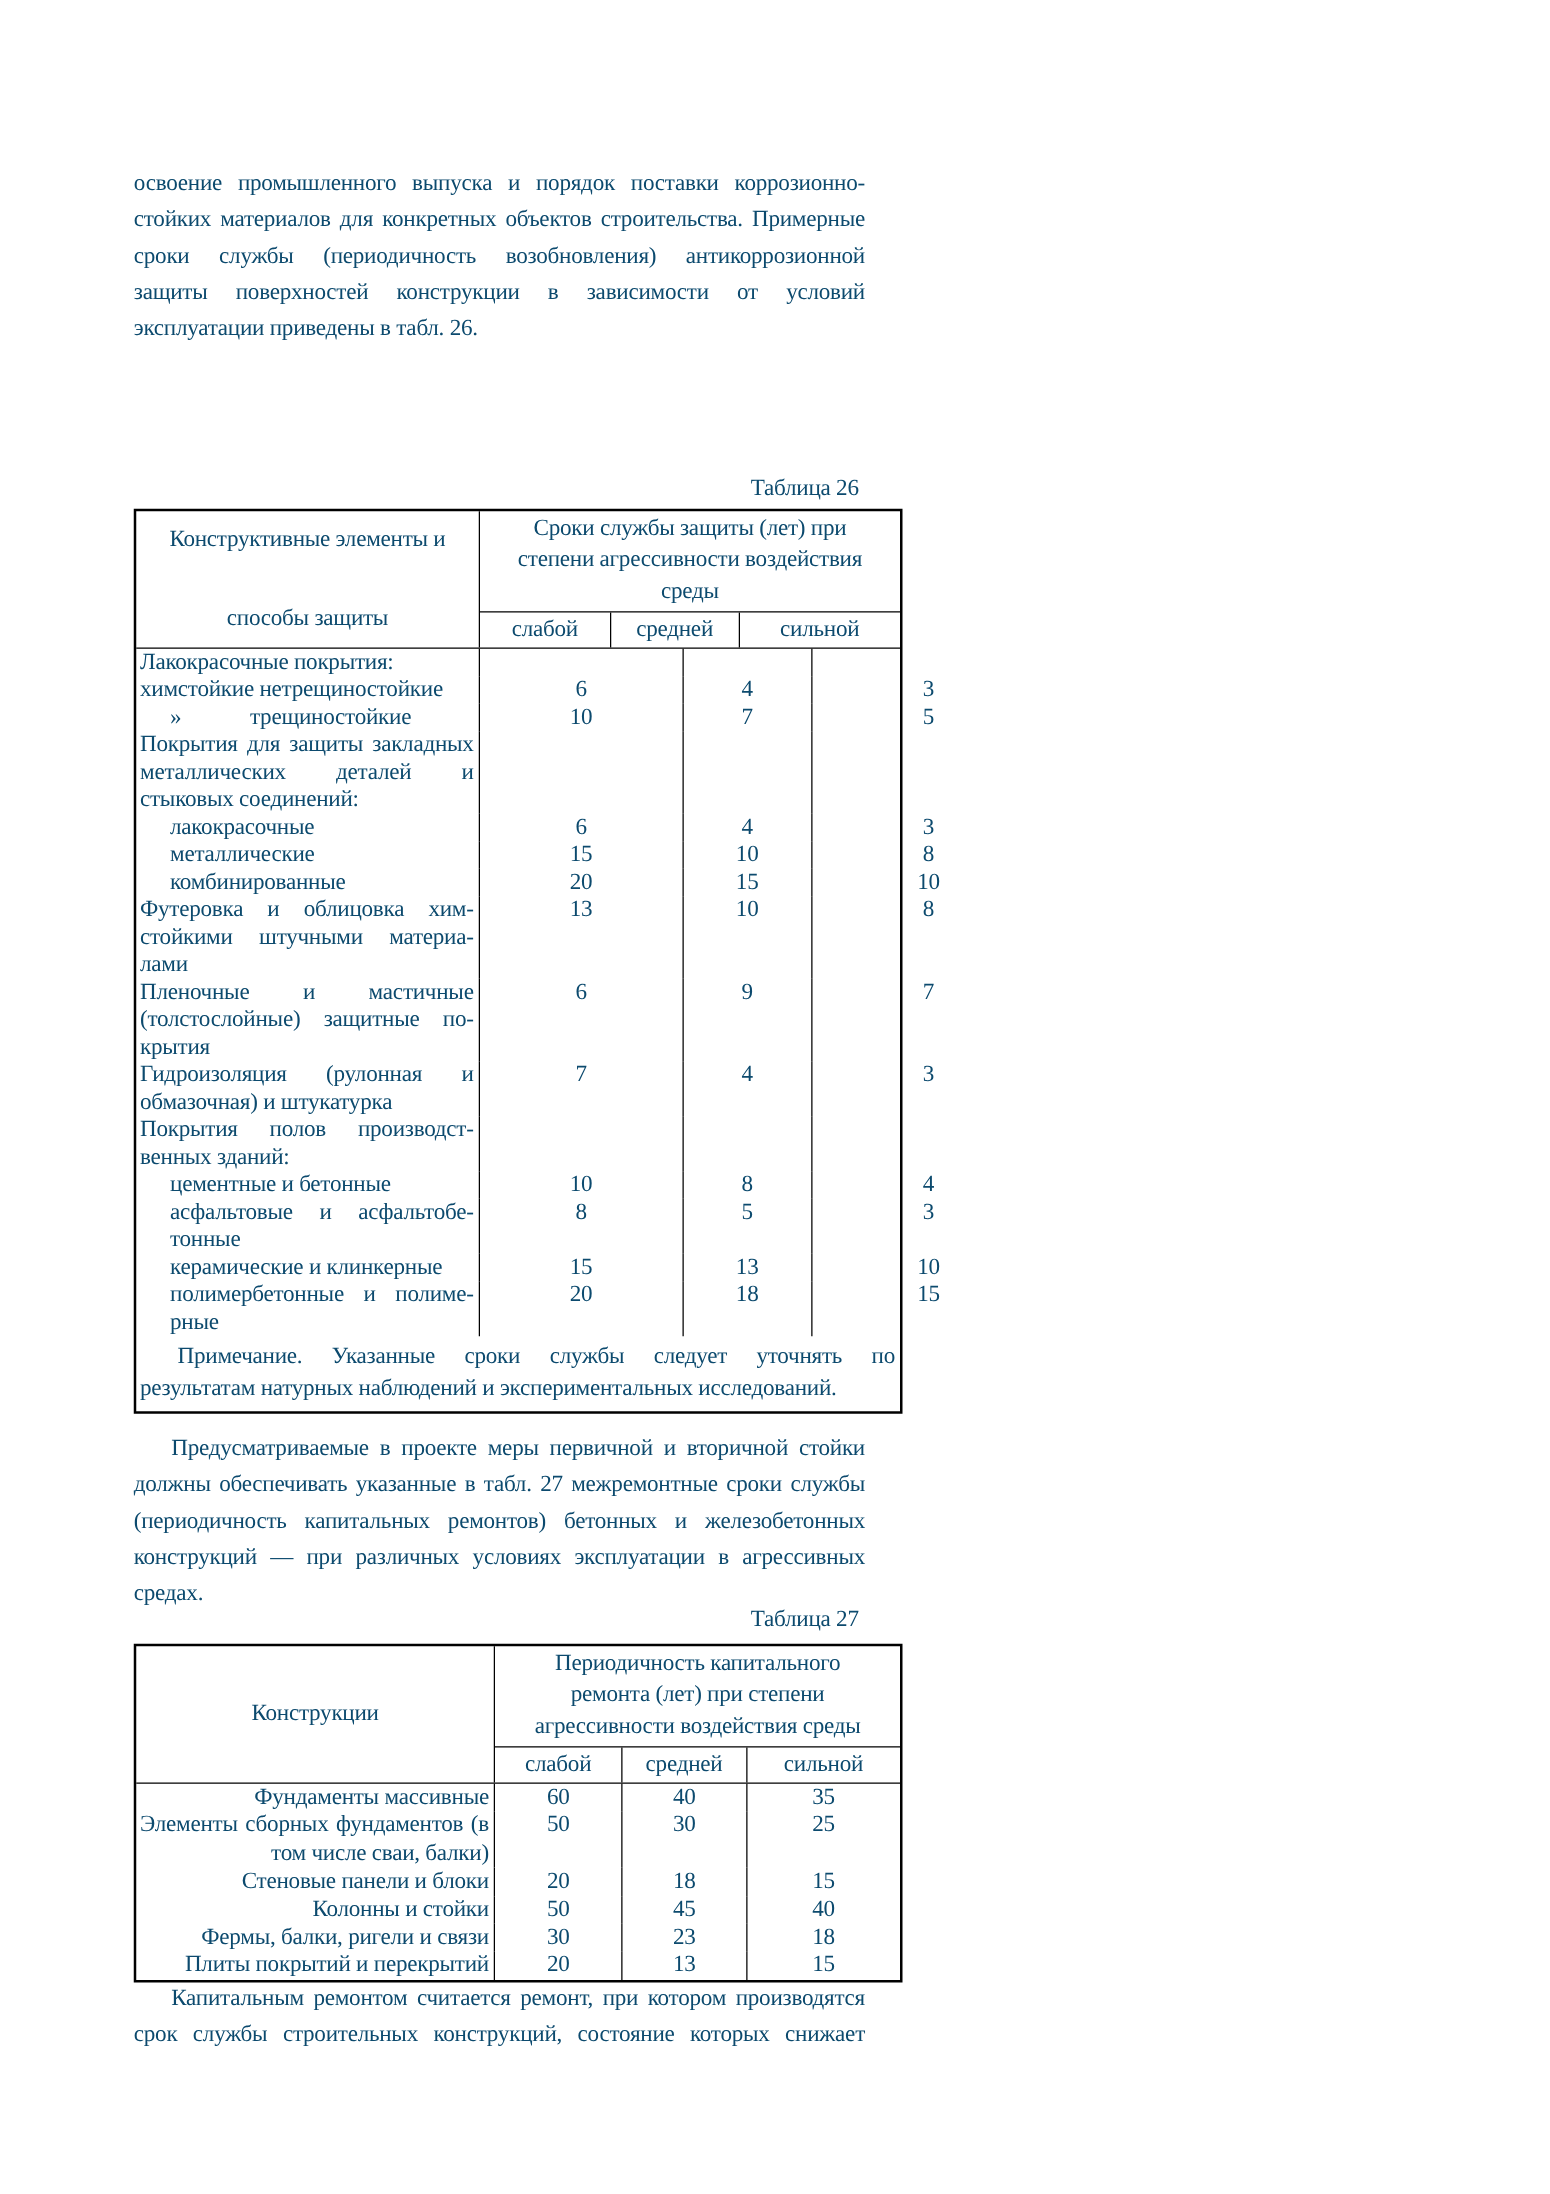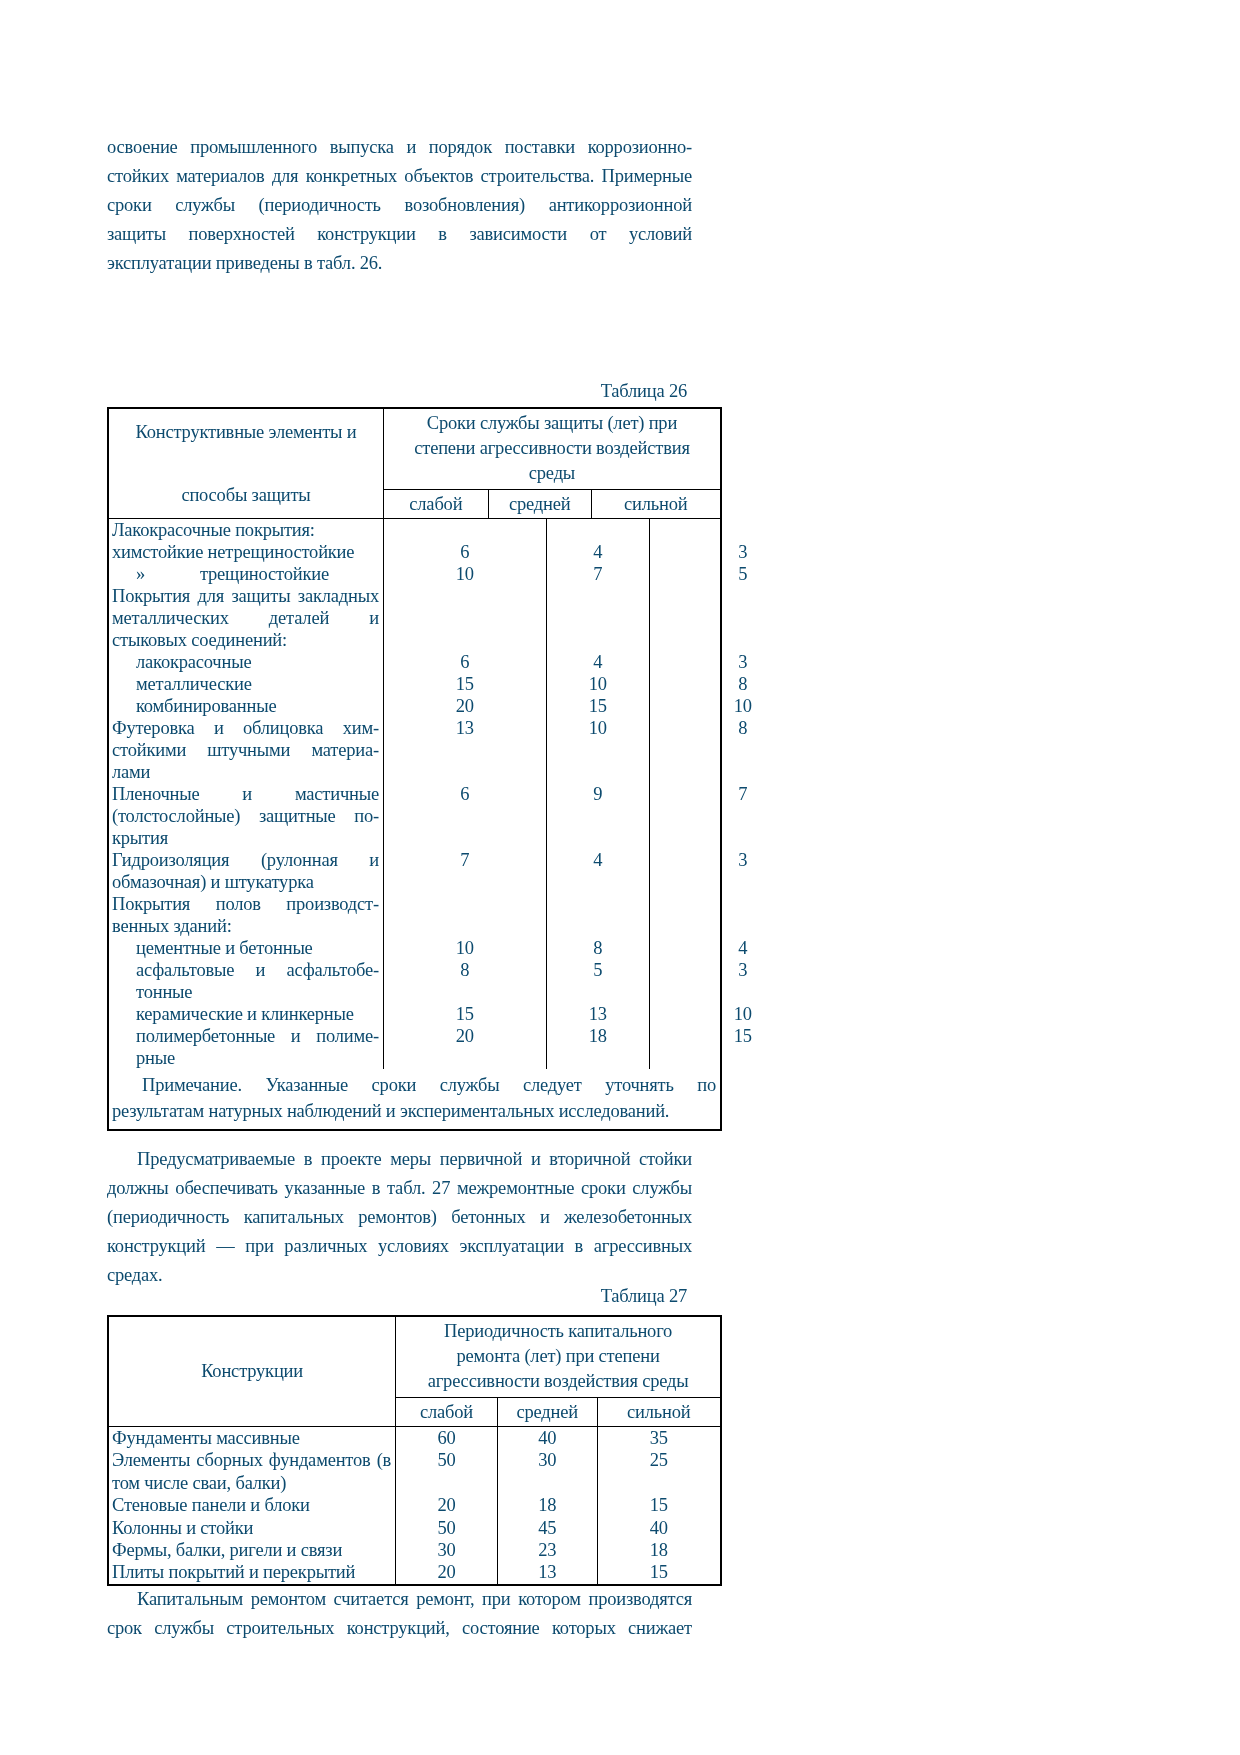--- a/index.html
+++ b/index.html
@@ -28,21 +28,21 @@
   #t26 .subrow{grid-template-columns:30.9% 30.9% 38.2%;}
   #t27 .subrow{grid-template-columns:31.1% 31.1% 37.8%;}
   .subcell{text-align:center;line-height:28px;height:28px;}
   .subcell.mid{border-left:1.5px solid #000;border-right:1.5px solid #000;}
   .tbody{}
   .trow{display:grid;}
   #t26 .trow{grid-template-columns:45% 17% 17% 21%;gap:29px;}
   #t27 .trow{grid-template-columns:47% 16.5% 16.5% 20%;}
   .c1{border-right:1.7px solid #000;padding:0 4px 0 3px;}
   .c1 .ln{line-height:22px;}
-  #t27 .c1 .ln{line-height:22.4px;}
+  #t27 .c1 .ln{line-height:22.4px;text-align:right;}
   .vc{text-align:center;line-height:22px;}
   #t27 .vc{line-height:22.4px;}
   .vc.mid{border-left:1.5px solid #000;border-right:1.5px solid #000;}
   .tnote{padding:3px 4px 5px 3px;}
   .tnote .ln{line-height:26px;}
 </style>
 </head>
 <body>
 
 <div id="page">

